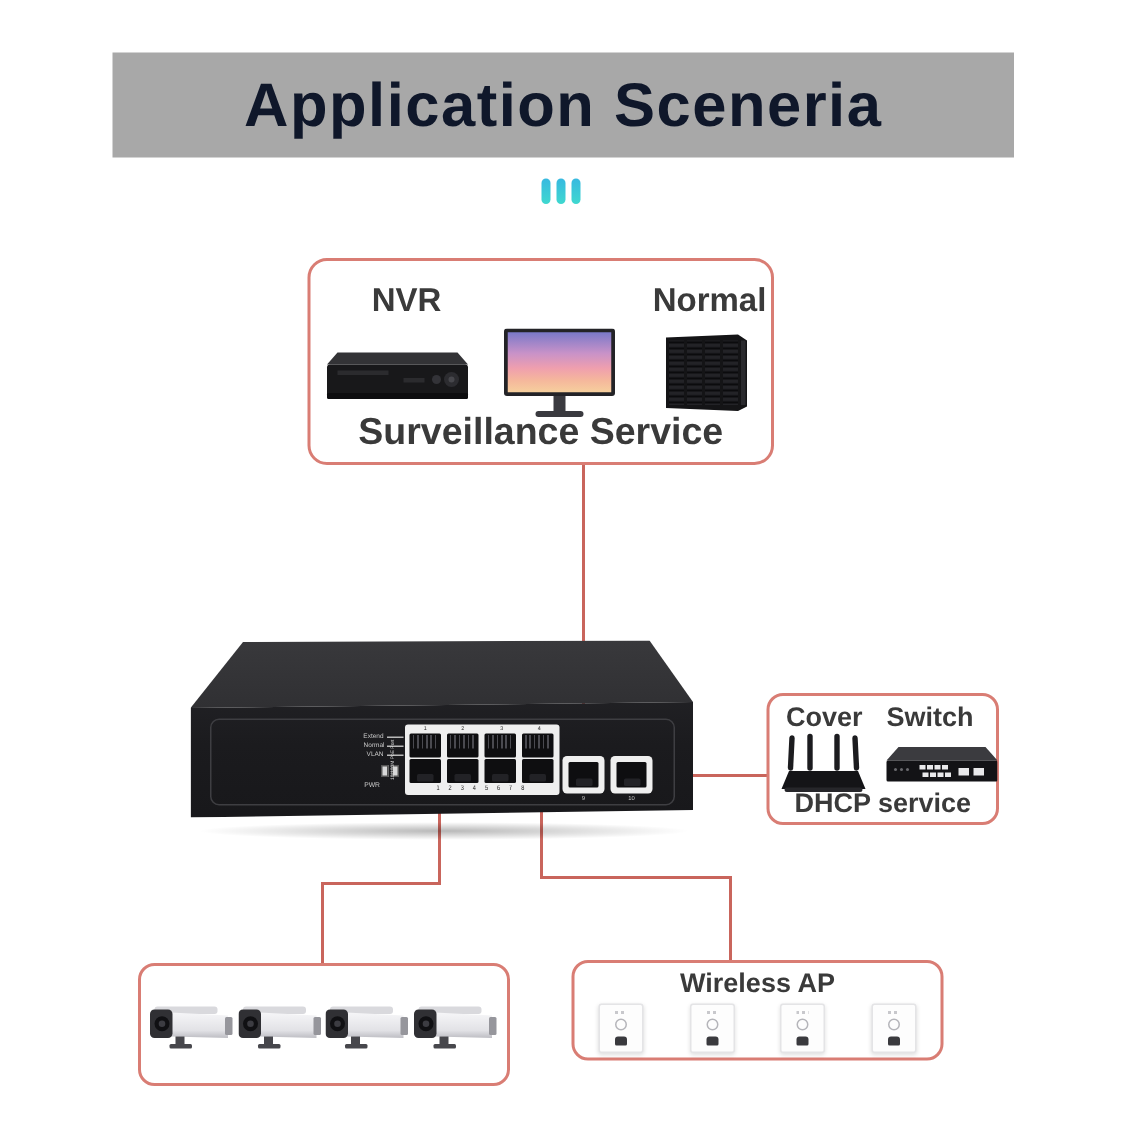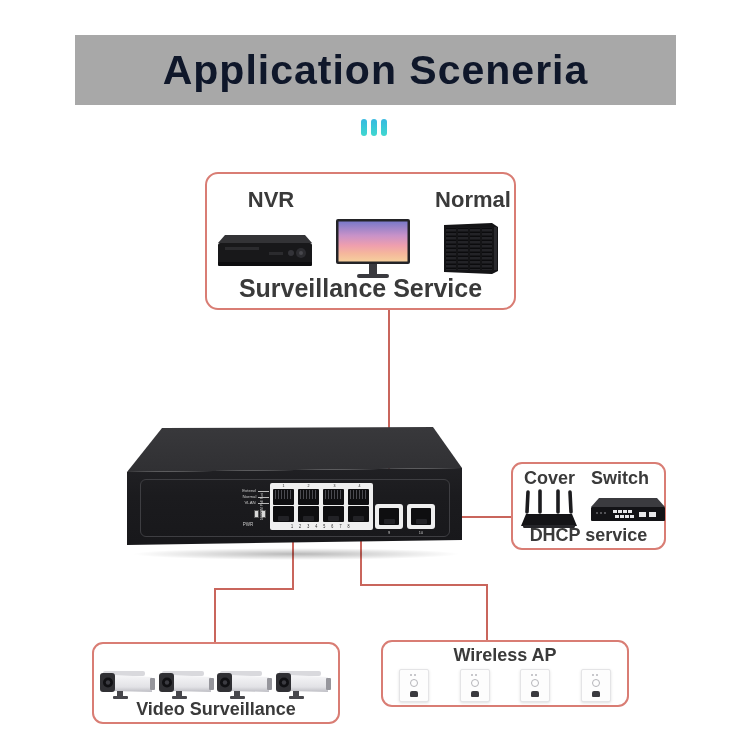--- a/index.html
+++ b/index.html
@@ -310,21 +310,20 @@
         <rect x="3" y="1" width="42" height="5" rx="2" fill="#d9d9dd"></rect>
         <polygon points="14,5 52,7 52,22 14,21" fill="url(#camBody)"></polygon>
         <rect x="0" y="3" width="15" height="19" rx="3" fill="#303034"></rect>
         <circle cx="8" cy="12.5" r="5" fill="#101013"></circle>
         <circle cx="8" cy="12.5" r="2.2" fill="#3c3c42"></circle>
         <rect x="50" y="8" width="5" height="12" rx="1" fill="#96969c"></rect>
         <rect x="17" y="21" width="6" height="5" fill="#47474c"></rect>
         <rect x="13" y="26" width="15" height="3" rx="1" fill="#47474c"></rect>
       </svg>
     </div>
-    <div class="caption small-caption">Video Surveillance</div>
   </div>
 
   <div class="rbox wireless-box">
     <div class="caption small-title">Wireless AP</div>
     <div class="ap-row">
       <div class="ap">
           <div class="ap-dash"></div>
           <div class="ap-slot"></div>
         </div>
       <div class="ap">

